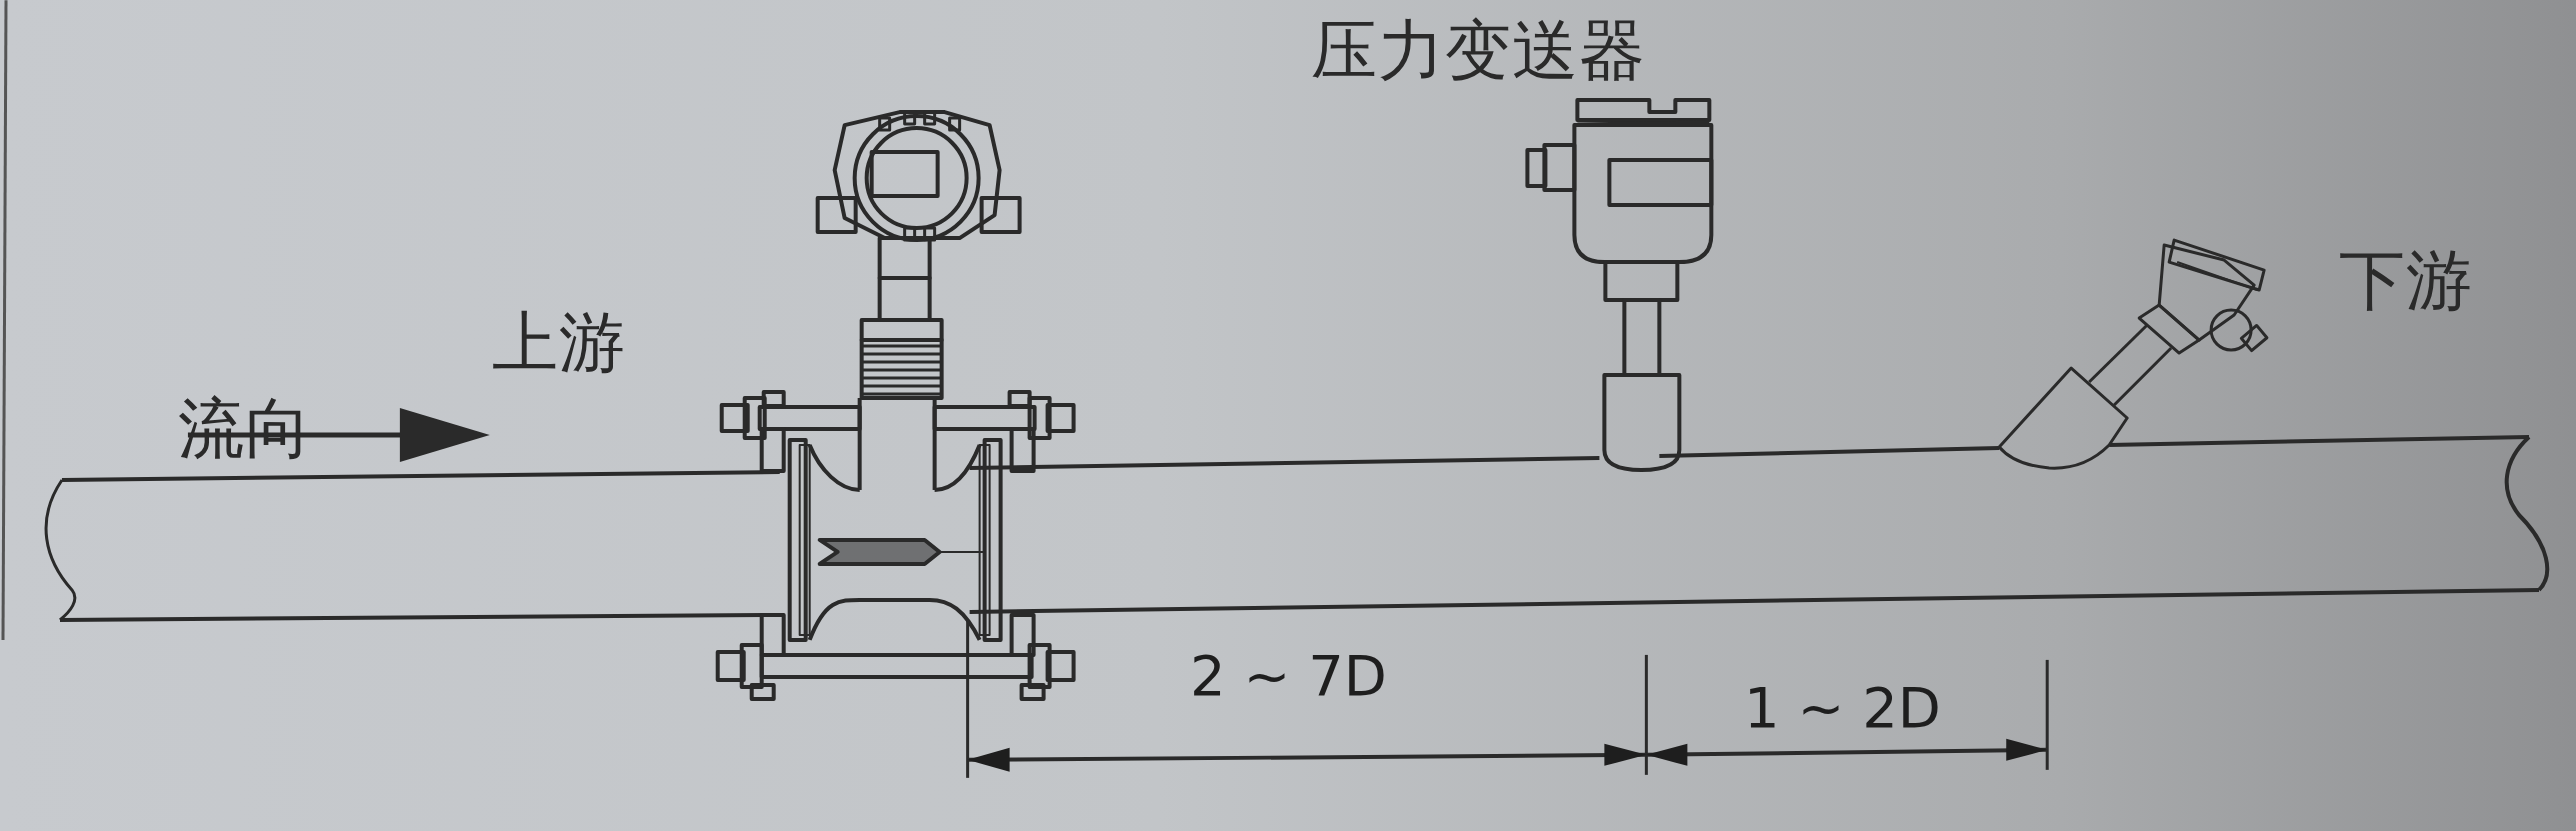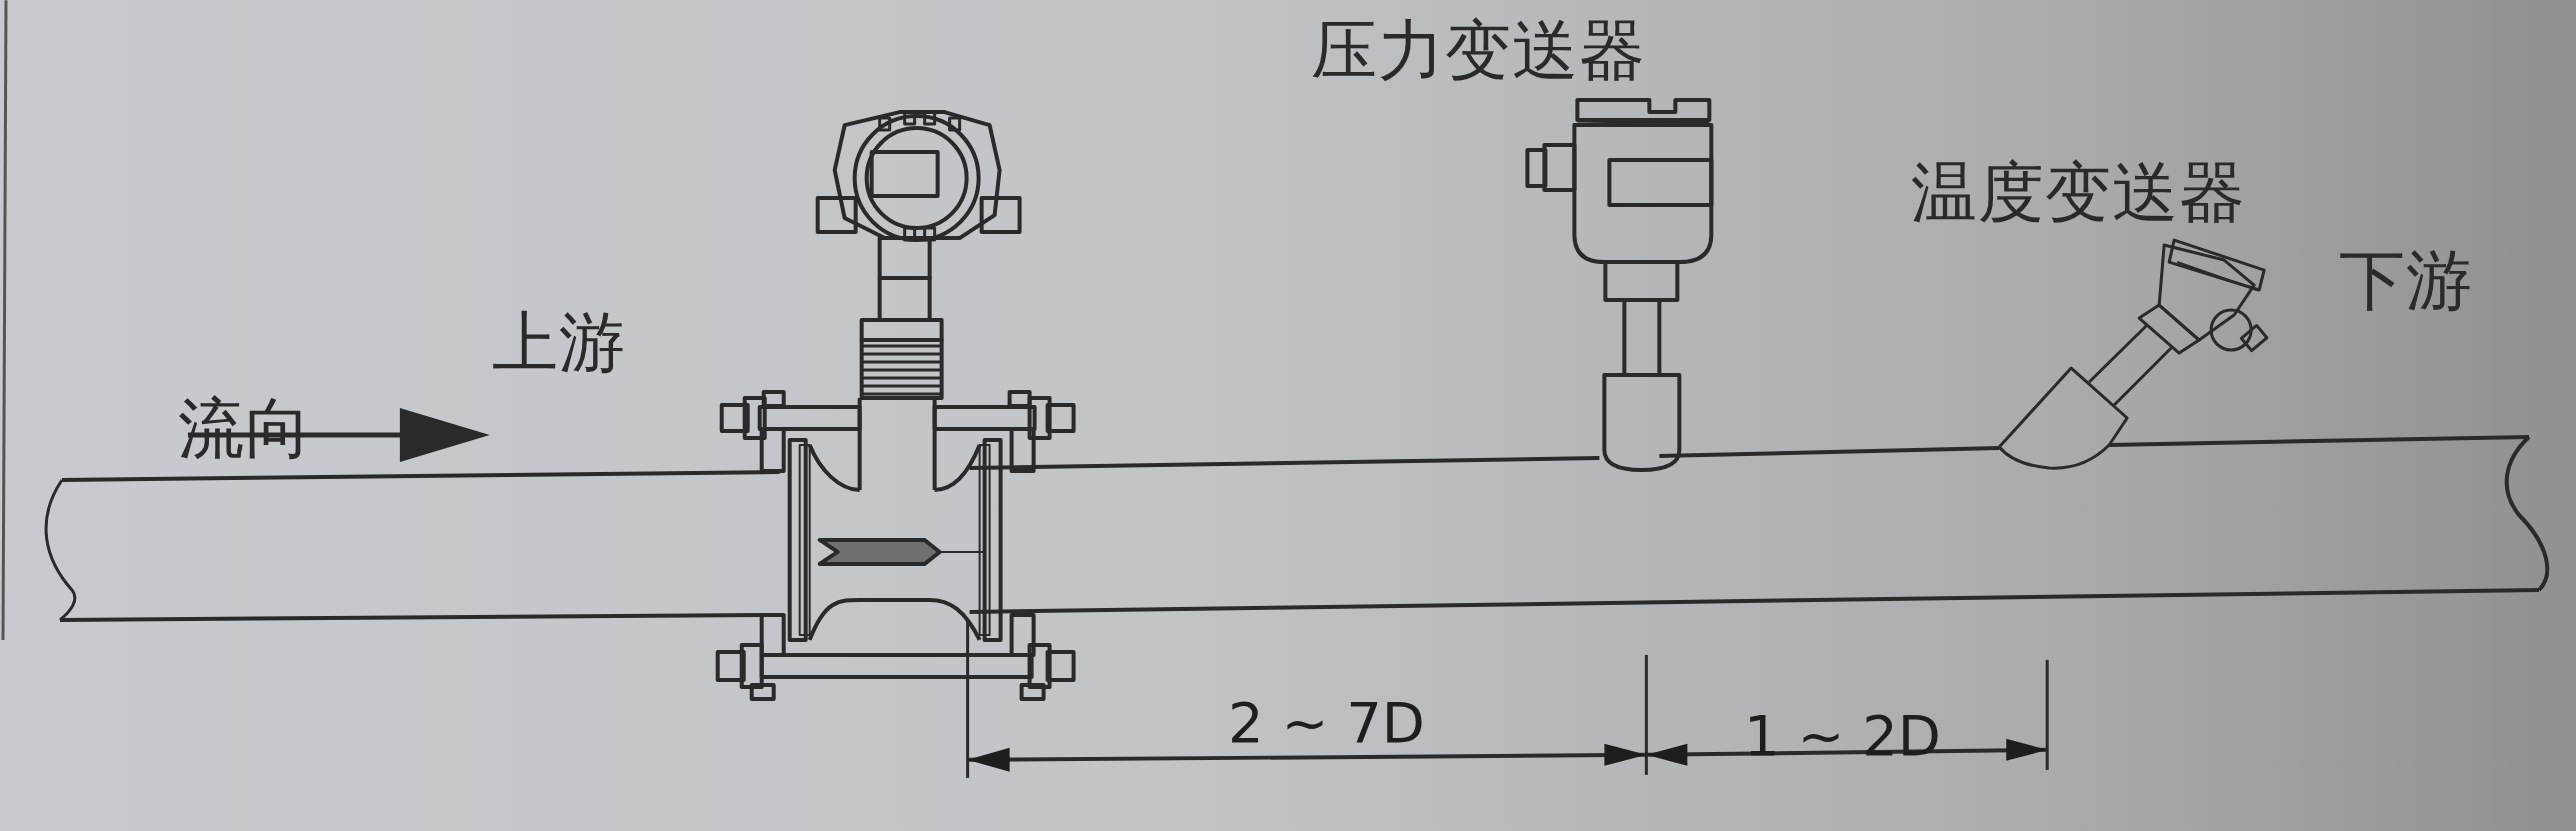--- a/index.html
+++ b/index.html
@@ -169,19 +169,18 @@
       <line x1="1647" y1="755" x2="2048" y2="750" stroke-width="4"></line>
       <polygon points="1647,755 1688,744 1688,766" fill="#1e1e1e" stroke="none"></polygon>
       <polygon points="2048,750 2007,739 2007,761" fill="#1e1e1e" stroke="none"></polygon>
     </g>
   </svg>
 
   
   <div class="lbl" style="left:178px; top:348px;margin-top:48px;">流向</div>
   <div class="lbl" style="left:492px; top:310px;">上游</div>
   <div class="lbl" style="left:1311px; top:18px;">压力变送器</div>
-  <div class="lbl" style="left:1911px; top:160px;">温度变送器</div>
   <div class="lbl" style="left:2339px; top:248px;">下游</div>
 
-  <div class="dim" style="left:1190px; top:695px;margin-left:38px;">2 ~ 7D</div>
-  <div class="dim" style="left:1744px; top:680px;margin-top:28px;">1 ~ 2D</div>
+  <div class="dim" style="left:1190px; top:648px;">2 ~ 7D</div>
+  <div class="dim" style="left:1744px; top:680px;">1 ~ 2D</div>
 </div>
 
 
 </body></html>

